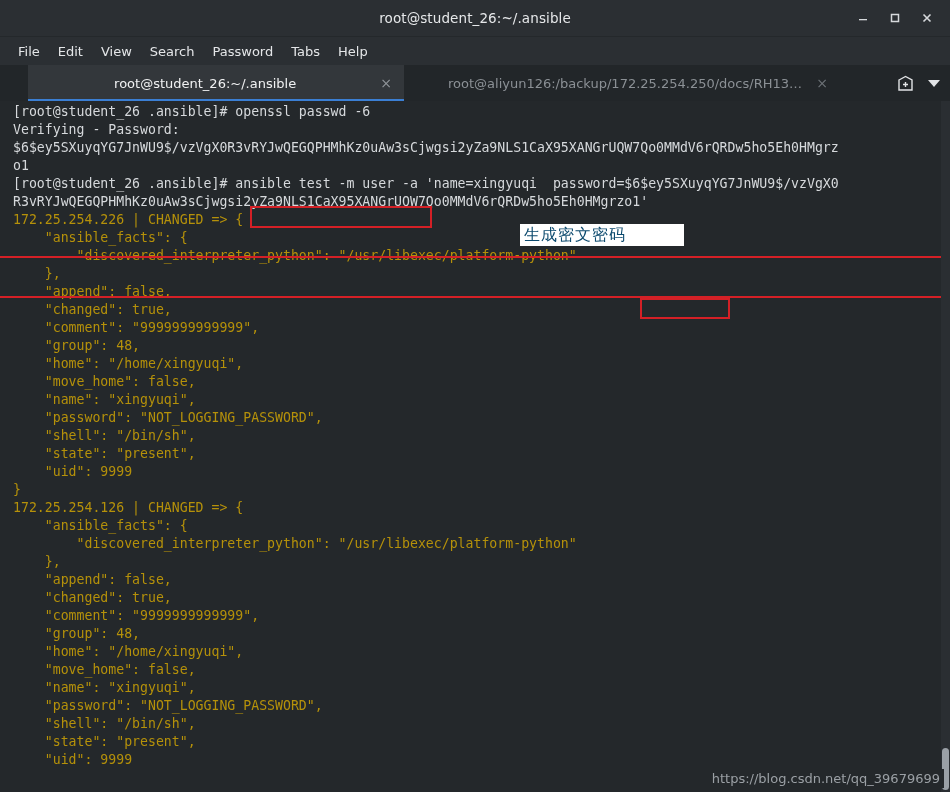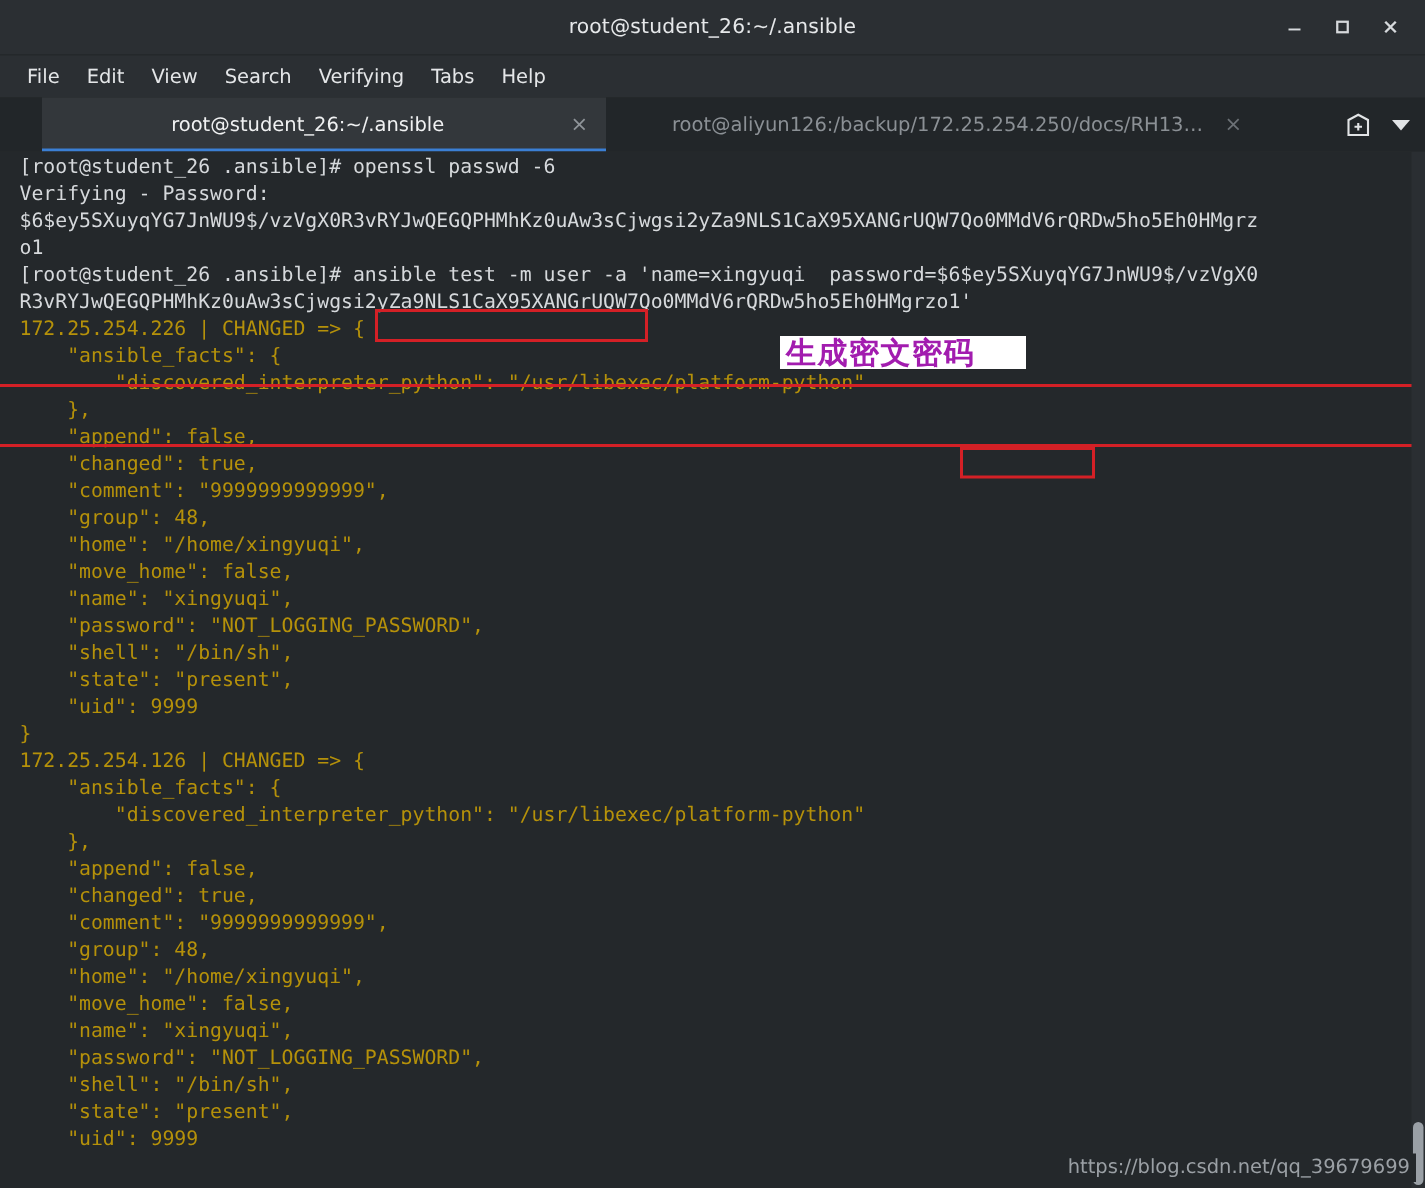--- a/index.html
+++ b/index.html
@@ -170,28 +170,27 @@
   
   .redbox {
     position: absolute;
     border: 2px solid #d42026;
     pointer-events: none;
     box-sizing: border-box;
   }
   .annot-note {
     position: absolute;
     background: #ffffff;
-    color: #a21caf;
+    color: #0c4a6e;
     font-family: "DejaVu Sans", "Liberation Sans", sans-serif;
-    font-size: 20px;
+    font-size: 16px;
     line-height: 22px;
     padding: 0 4px;
     white-space: nowrap;
     letter-spacing: 1px;
-    font-weight: bold;
   }
   .watermark {
     position: absolute;
     right: 6px;
     bottom: 4px;
     color: #9ba0a5;
     font-family: "DejaVu Sans", "Liberation Sans", sans-serif;
     font-size: 13px;
     background: #24282b;
     padding: 2px 4px;
@@ -236,21 +235,21 @@
           </svg>
       </div>
     </div>
   </div>
 
   <div class="menubar">
     <div class="menu-item">File</div>
     <div class="menu-item">Edit</div>
     <div class="menu-item">View</div>
     <div class="menu-item">Search</div>
-    <div class="menu-item">Verifying</div>
+    <div class="menu-item">Password</div>
     <div class="menu-item">Tabs</div>
     <div class="menu-item">Help</div>
   </div>
 
   <div class="tabbar">
     <div class="tab-spacer-left"></div>
     <div class="tab active">
       <span class="tab-label">root@student_26:~/.ansible</span>
       <span class="tab-close">×</span>
       <span class="tab-underline"></span>

